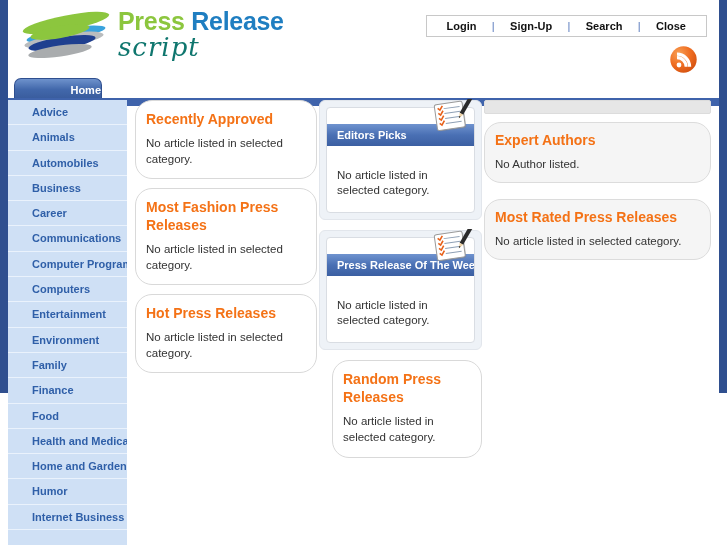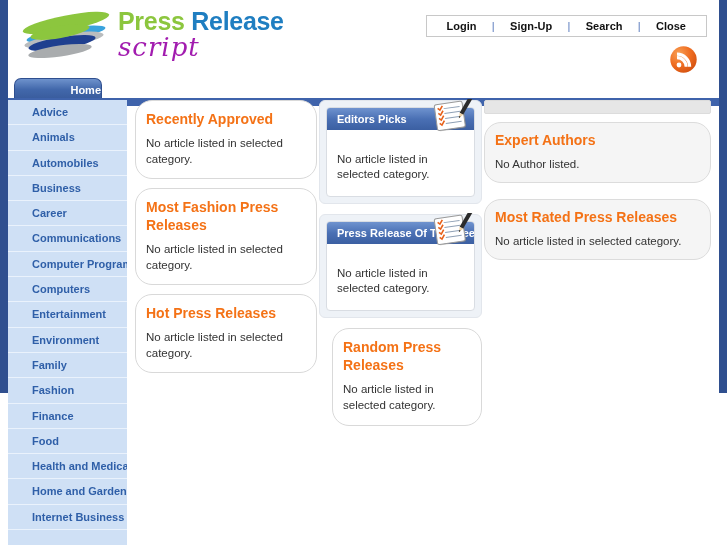--- a/index.html
+++ b/index.html
@@ -32,21 +32,21 @@
   #logo-mark{position:absolute;left:0;top:4px;width:92px;height:52px;}
   #logo-text{position:absolute;left:98px;top:2px;}
   .logo-line1{
     font-size:25px;font-weight:bold;letter-spacing:-0.3px;
     line-height:27px;white-space:nowrap;
   }
   .lw-press{color:#8cc63e;}
   .lw-release{color:#1f7ec1;}
   .logo-line2{
     font-family:"DejaVu Serif", serif;
-    font-style:italic;font-size:26px;color:#a21caf;
+    font-style:italic;font-size:26px;color:#0f766e;
     line-height:28px;margin-top:-2px;letter-spacing:1px;
   }
 
   #topnav{
     position:absolute;right:12px;top:15px;
     border:1px solid #c8c8c8;background:#fff;
     padding:0 8px;height:20px;line-height:20px;
     white-space:nowrap;
   }
   #topnav .nv{
@@ -122,21 +122,21 @@
     box-sizing:border-box;
   }
   .bluebox-inner{
     background:#ffffff;border:1px solid #d9dde3;border-radius:4px;
     overflow:hidden;
   }
   .bluebox-head{
     height:22px;line-height:22px;
     background:linear-gradient(to bottom,#6f93cf 0%,#4a70b4 50%,#3b5fa2 100%);
     color:#ffffff;font-size:11px;font-weight:bold;
-    padding-left:10px;white-space:nowrap;overflow:hidden;
+    padding-left:10px;white-space:nowrap;overflow:hidden;margin-top:16px;
   }
   .bluebox-body{
     padding:22px 10px 14px 10px;
     color:#333;font-size:11.5px;line-height:15px;
   }
   .notepad{
     position:absolute;right:2px;top:-2px;width:46px;height:36px;
   }
 
   #randombox{margin-top:4px;}
@@ -221,25 +221,25 @@
       <div class="side-item">Animals</div>
       <div class="side-item">Automobiles</div>
       <div class="side-item">Business</div>
       <div class="side-item">Career</div>
       <div class="side-item">Communications</div>
       <div class="side-item">Computer Programming</div>
       <div class="side-item">Computers</div>
       <div class="side-item">Entertainment</div>
       <div class="side-item">Environment</div>
       <div class="side-item">Family</div>
-      <div class="side-item">Fashion</div>
       <div class="side-item">Finance</div>
       <div class="side-item">Food</div>
       <div class="side-item">Health and Medical</div>
       <div class="side-item">Home and Garden</div>
+      <div class="side-item">Humor</div>
       <div class="side-item">Internet Business</div>
 
     </div>
 
     <div id="col1">
       <div class="panel">
         <div class="panel-title">Recently Approved</div>
         <div class="panel-body">No article listed in selected category.</div>
       </div>
       <div class="panel">

